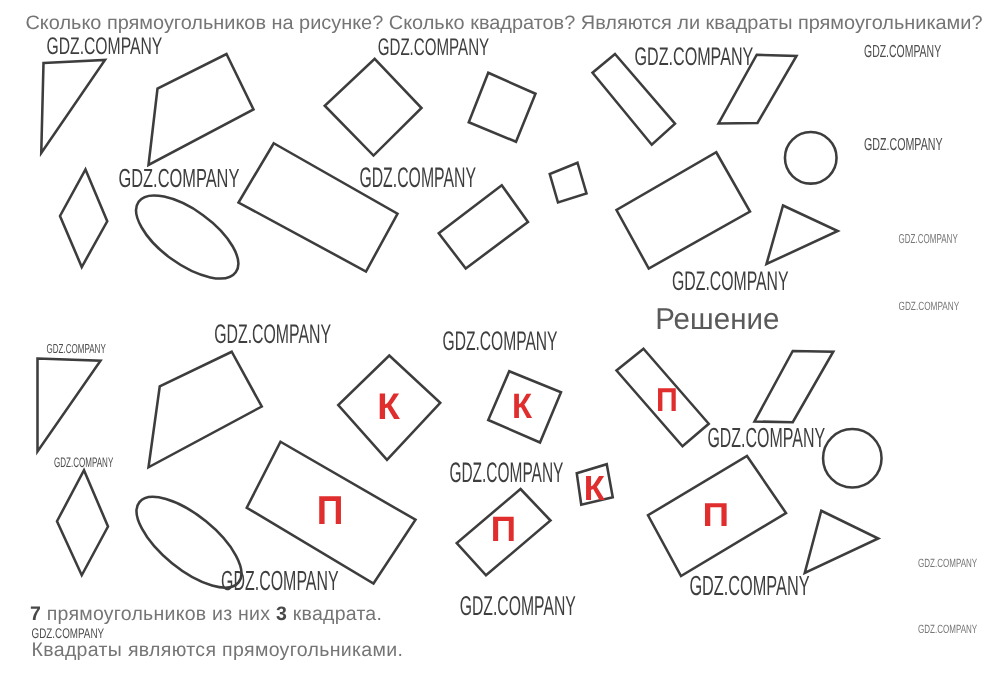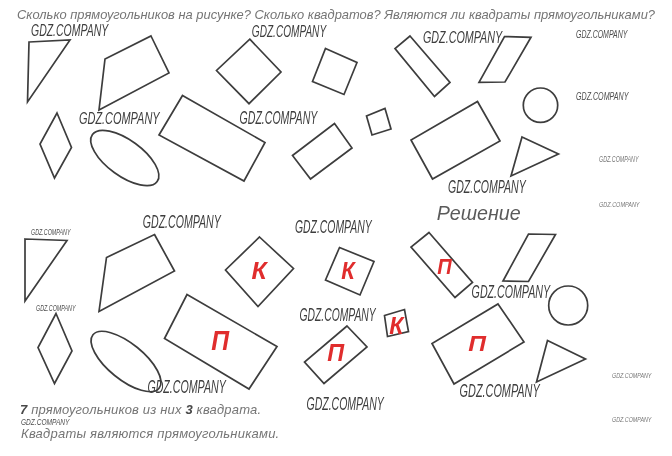--- a/index.html
+++ b/index.html
@@ -1,17 +1,17 @@
 <!DOCTYPE html>
 <html><head>
 <meta charset="utf-8">
 <style>
   html,body{margin:0;padding:0;background:#fff;}
   .page{position:relative;width:672px;height:456px;background:#ffffff;overflow:hidden;
-        font-family:"Liberation Sans",sans-serif;font-style:italic;}
+        font-family:"Liberation Sans",sans-serif;}
   svg text{font-family:"Liberation Sans",sans-serif;}
 </style>
 </head>
 <body>
 <div class="page">
 <svg width="672" height="456" viewBox="0 0 672 456" xmlns="http://www.w3.org/2000/svg">
 
   <text x="17" y="19.3" font-size="13" fill="#757575" textLength="638" lengthAdjust="spacingAndGlyphs">Сколько прямоугольников на рисунке? Сколько квадратов? Являются ли квадраты прямоугольниками?</text>
 
   <path d="M29,42 L70,40 L27.5,102 Z" fill="none" stroke="#3d3d3d" stroke-width="1.7" stroke-linejoin="miter"></path>

